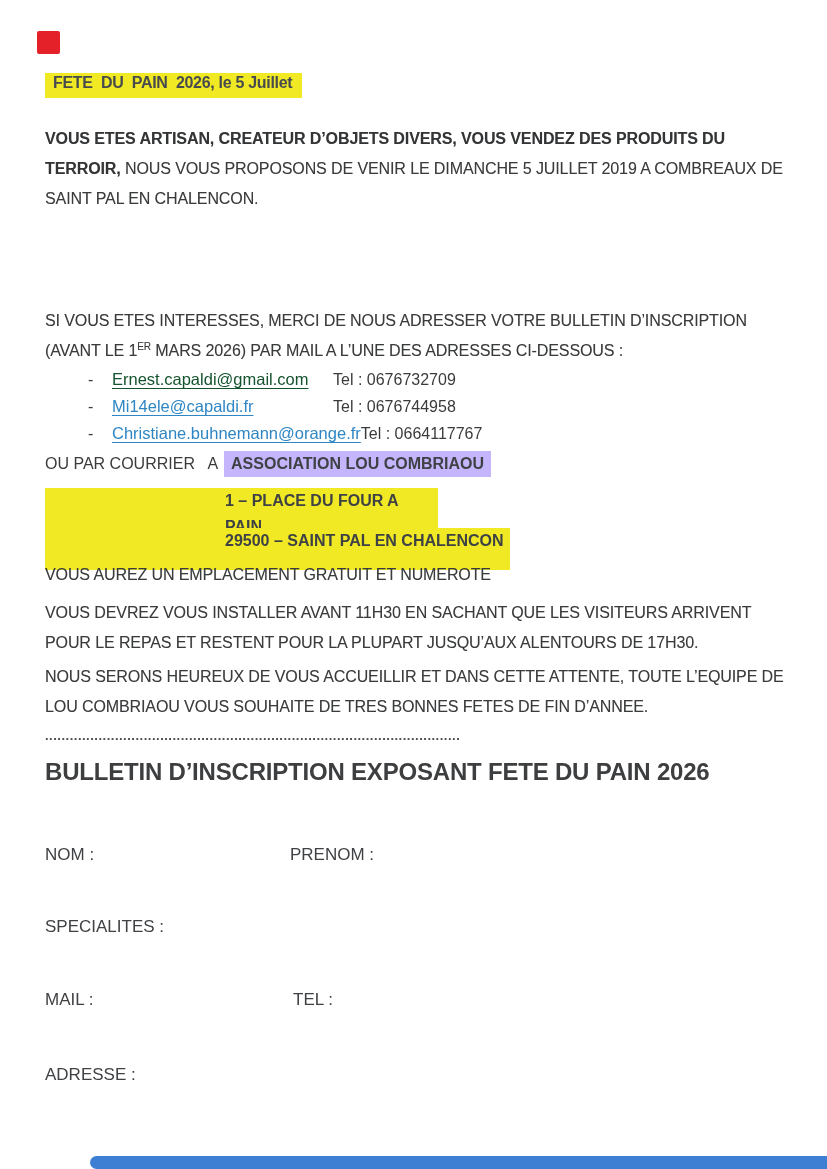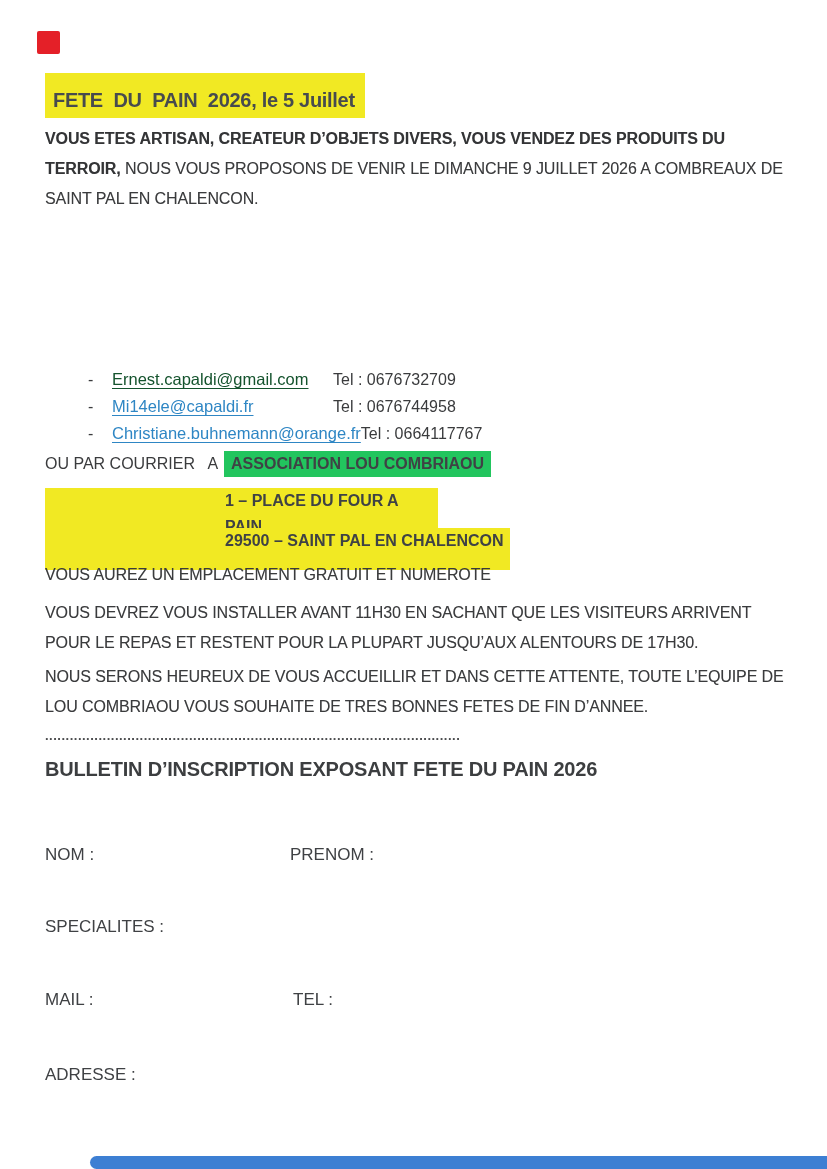--- a/index.html
+++ b/index.html
@@ -21,22 +21,22 @@
   .bottom-bar {
     position: absolute;
     left: 90px; top: 1156px;
     width: 737px; height: 13px;
     border-radius: 7px 0 0 7px;
   }
   .title-bar {
     position: absolute;
     left: 45px; top: 73px;
     display: inline-block;
-    padding: 16px 10px 6px 8px;
-    font-size: 20px;
+    padding: 1px 10px 6px 8px;
+    font-size: 16px;
     font-weight: 700;
     letter-spacing: -0.3px;
     color: #474b4e;
     white-space: pre-wrap;
   }
   .para {
     position: absolute;
     left: 45px;
     width: 740px;
     font-size: 16px;
@@ -96,21 +96,21 @@
     overflow: hidden;
     white-space: nowrap;
     font-size: 13px;
     font-weight: 700;
     letter-spacing: 0.5px;
     color: #4a4b4d;
   }
   .form-title {
     position: absolute;
     left: 45px; top: 758px;
-    font-size: 20px;
+    font-size: 24px;
     font-weight: 700;
     letter-spacing: -0.2px;
     color: #3c3e40;
   }
   .form-row {
     position: absolute;
     left: 45px;
     font-size: 17px;
     color: #3f4144;
   }
@@ -123,37 +123,38 @@
 </style>
 </head>
 <body>
 
 <div class="page">
 
   <div class="red-mark" style="background-color: rgb(228, 32, 40);"></div>
 
   <div class="title-bar" style="background-color: rgb(241, 233, 35);">FETE  DU  PAIN  2026, le 5 Juillet</div>
 
-  <div class="para" style="top:124px;"><b>VOUS ETES ARTISAN, CREATEUR D’OBJETS DIVERS, VOUS VENDEZ DES PRODUITS DU TERROIR,</b><span> NOUS VOUS PROPOSONS DE VENIR LE DIMANCHE 9 JUILLET 2026 A COMBREAUX DE SAINT PAL EN CHALENCON.</span></div>
+  <div class="para" style="top:124px;"><b>VOUS ETES ARTISAN, CREATEUR D’OBJETS DIVERS, VOUS VENDEZ DES PRODUITS DU TERROIR,</b><span> NOUS VOUS PROPOSONS DE VENIR LE DIMANCHE 5 JUILLET 2019 A COMBREAUX DE SAINT PAL EN CHALENCON.</span></div>
 
 
+  <div class="para" style="top:306px;"><span>SI VOUS ETES INTERESSES, MERCI DE NOUS ADRESSER VOTRE BULLETIN D’INSCRIPTION (AVANT LE 1</span><sup class="ord">ER</sup><span> MARS 2026) PAR MAIL A L’UNE DES ADRESSES CI-DESSOUS :</span></div>
 
   <div class="contacts">
     <div class="contact-row">
       <span class="bullet">-</span><a class="email" href="#" style="color: #14532d;">Ernest.capaldi@gmail.com</a><span class="tel">Tel : 0676732709</span>
     </div>
     <div class="contact-row">
       <span class="bullet">-</span><a class="email" href="#" style="color: rgb(46, 134, 196);">Mi14ele@capaldi.fr</a><span class="tel">Tel : 0676744958</span>
     </div>
     <div class="contact-row">
       <span class="bullet">-</span><a class="email" href="#" style="color: rgb(46, 134, 196);">Christiane.buhnemann@orange.fr</a><span class="tel">Tel : 0664117767</span>
     </div>
   </div>
 
-  <div class="courier-line"><span>OU PAR COURRIER   A</span><span class="hl" style="background-color: #22c55e;">ASSOCIATION LOU COMBRIAOU</span></div>
+  <div class="courier-line"><span>OU PAR COURRIER   A</span><span class="hl" style="background-color: #c4b5fd;">ASSOCIATION LOU COMBRIAOU</span></div>
 
   <div class="hl-bar bar1" style="background-color: rgb(241, 233, 35);">1 – PLACE DU FOUR A PAIN</div>
 
   <div class="hl-bar bar2" style="background-color: rgb(241, 233, 35);">29500 – SAINT PAL EN CHALENCON</div>
 
   <div class="para" style="top:560px;">VOUS AUREZ UN EMPLACEMENT GRATUIT ET NUMEROTE</div>
 
   <div class="para" style="top:598px;">VOUS DEVREZ VOUS INSTALLER AVANT 11H30 EN SACHANT QUE LES VISITEURS ARRIVENT POUR LE REPAS ET RESTENT POUR LA PLUPART JUSQU’AUX ALENTOURS DE 17H30.</div>
 
   <div class="para" style="top:662px;">NOUS SERONS HEUREUX DE VOUS ACCUEILLIR ET DANS CETTE ATTENTE, TOUTE L’EQUIPE DE LOU COMBRIAOU VOUS SOUHAITE DE TRES BONNES FETES DE FIN D’ANNEE.</div>

